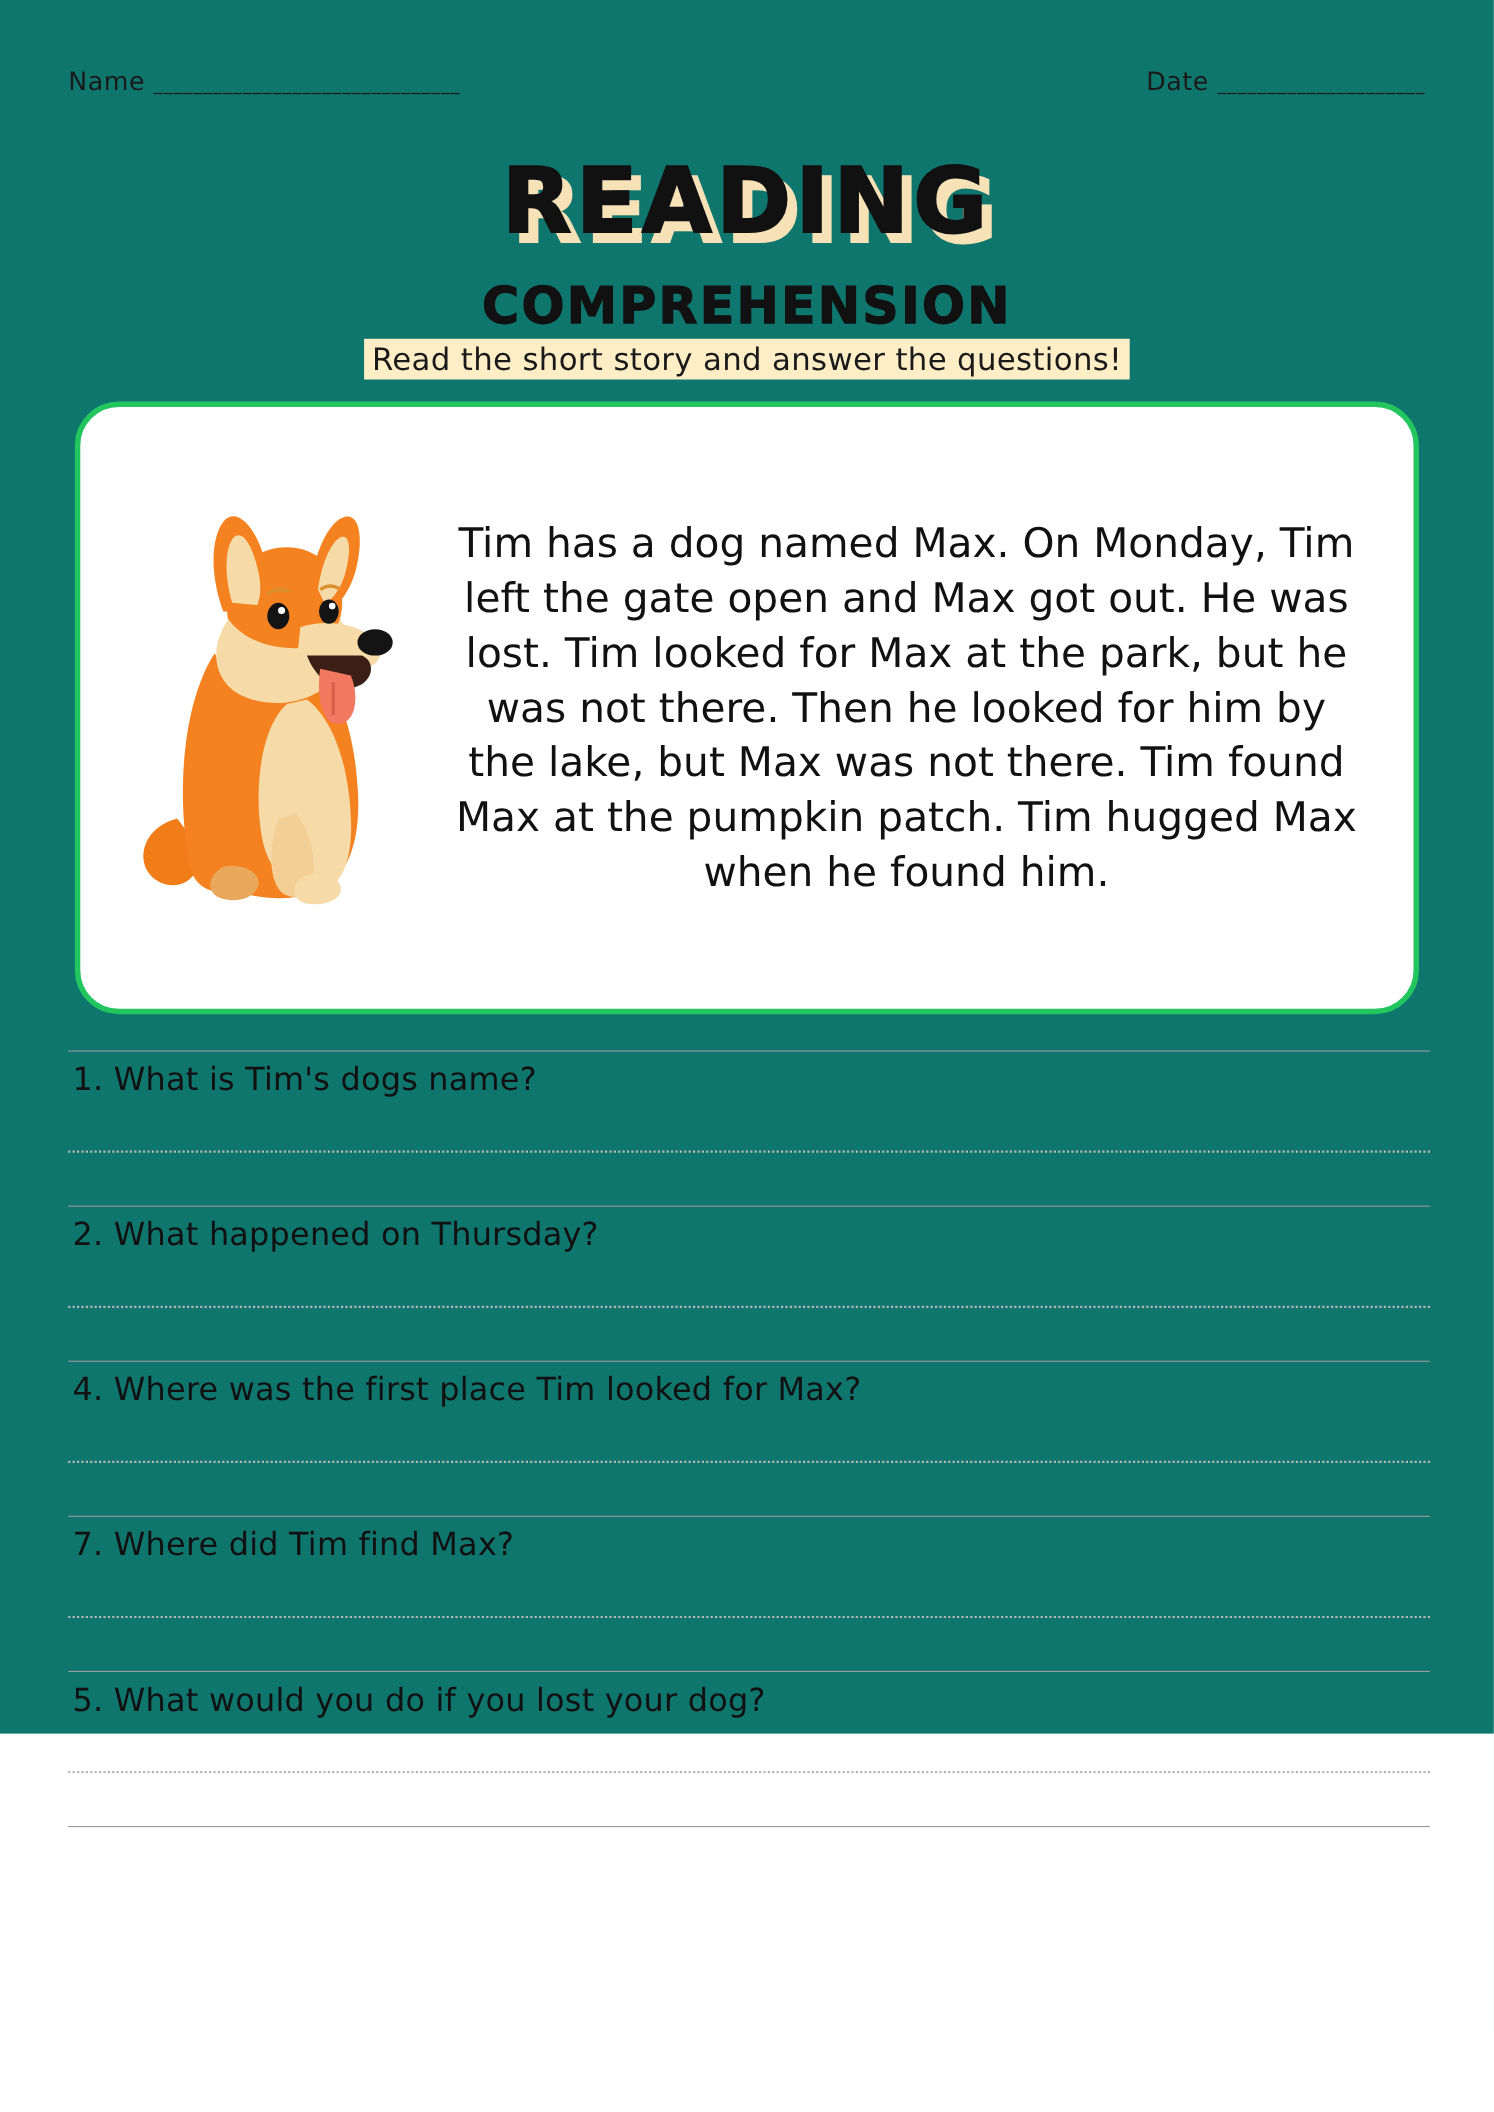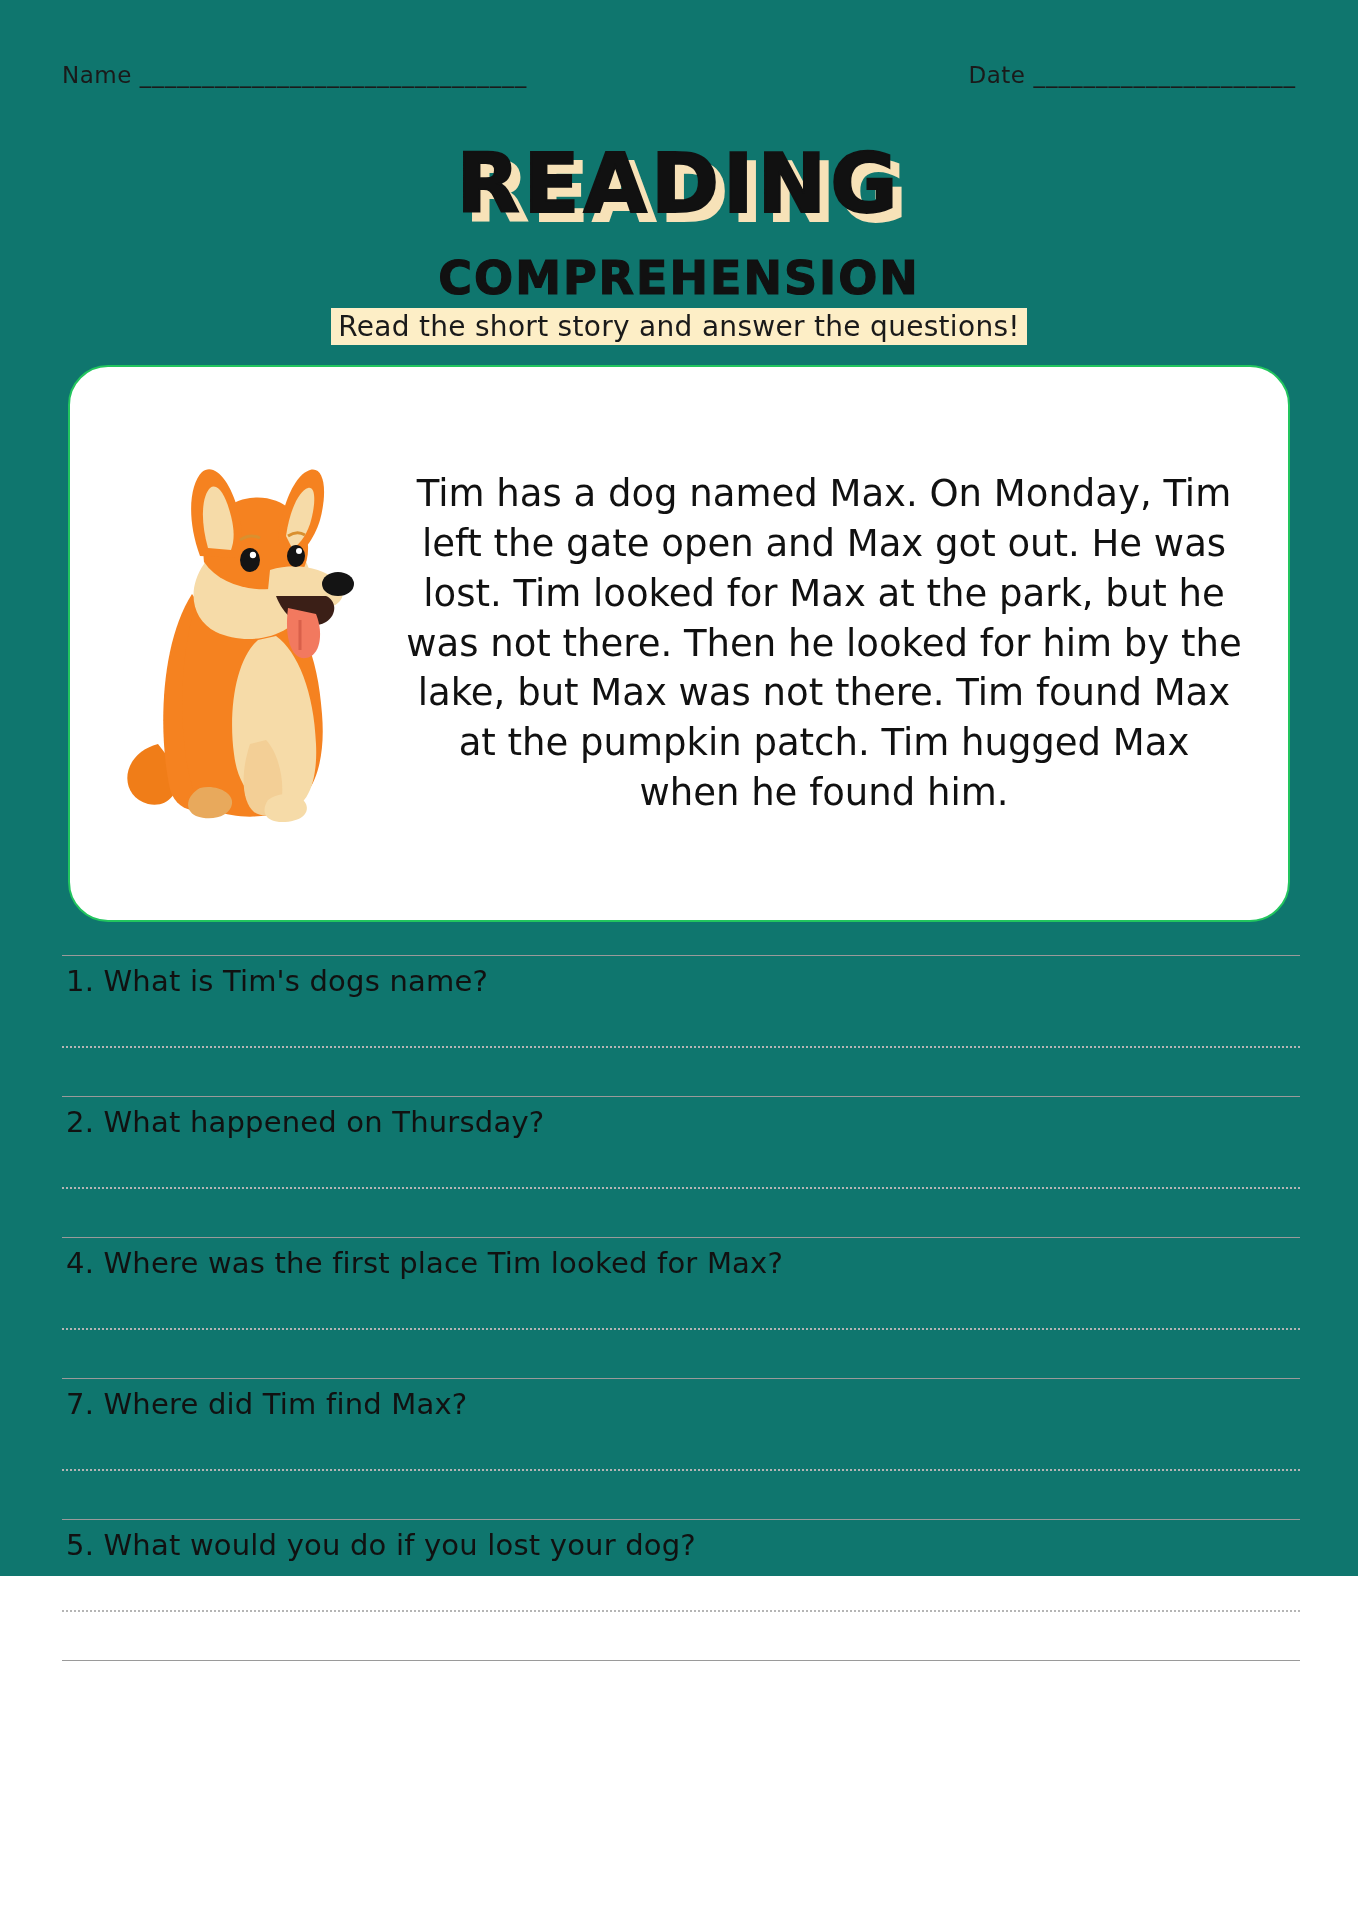--- a/index.html
+++ b/index.html
@@ -32,21 +32,21 @@
     width: 1234px;
     display: flex;
     justify-content: space-between;
     align-items: baseline;
     font-size: 23px;
     color: #1a1a1a;
     letter-spacing: .5px;
   }
   .meta-item { display: flex; align-items: baseline; gap: 8px; white-space: nowrap; }
   .meta-label { font-size: 23px; }
-  .meta-line { font-size: 23px; letter-spacing: 1px; }
+  .meta-line { font-size: 16px; letter-spacing: 1px; }
 
   
   .title-wrap {
     position: absolute;
     left: 0;
     top: 143px;
     width: 1358px;
     text-align: center;
   }
   .title-main {
@@ -90,21 +90,21 @@
     letter-spacing: .3px;
   }
 
   
   .story-box {
     position: absolute;
     left: 68px;
     top: 365px;
     width: 1222px;
     height: 557px;
-    border: 2px solid #22c55e;
+    border: 5px solid #22c55e;
     border-radius: 40px;
     box-sizing: border-box;
     background: #fff;
   }
   .story-flex {
     display: flex;
     height: 100%;
     align-items: center;
   }
   .dog-cell {

